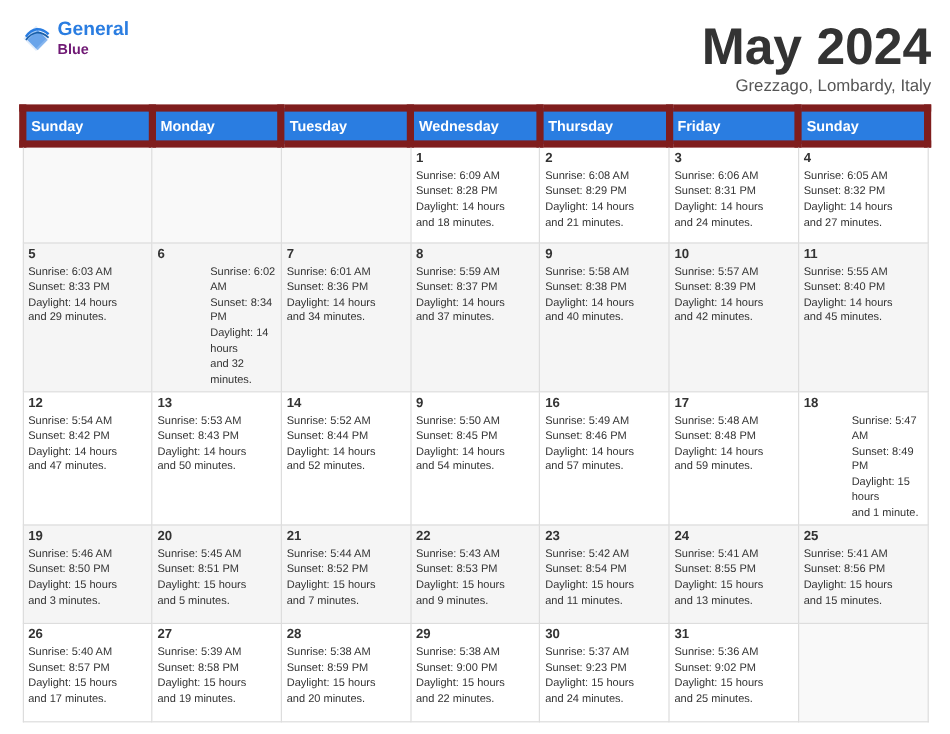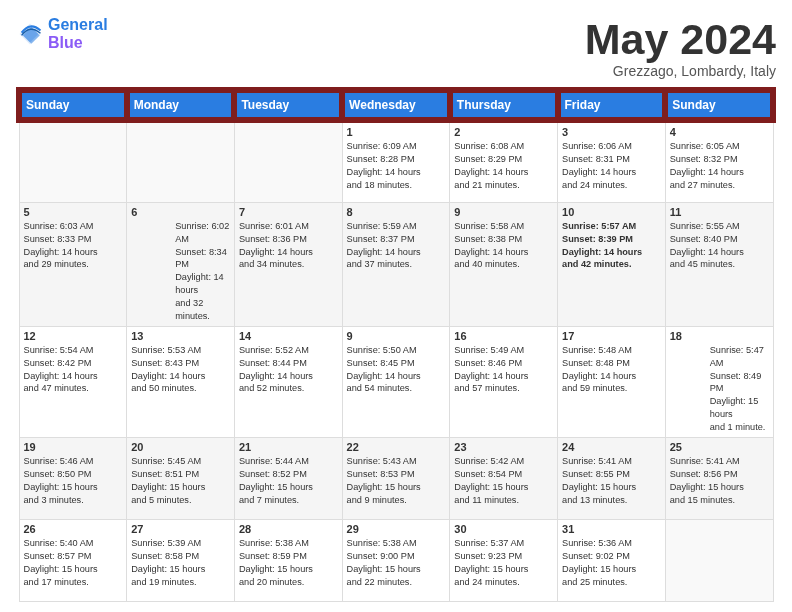--- a/index.html
+++ b/index.html
@@ -96,21 +96,21 @@
     <div class="logo">
       <svg class="logo-icon" viewBox="0 0 40 40">
         <polygon points="20,5 35,20 20,35 5,20" fill="#2a7de1" opacity="0.15"></polygon>
         <polygon points="20,8 32,20 20,32 8,20" fill="#2a7de1" opacity="0.3"></polygon>
         <polygon points="22,10 34,22 22,34 10,22" fill="#2a7de1" opacity="0.5"></polygon>
         <path d="M8,18 Q20,2 35,15" stroke="#2a7de1" stroke-width="3" fill="none"></path>
         <path d="M8,22 Q20,6 35,19" stroke="#1a5fa8" stroke-width="2" fill="none"></path>
       </svg>
       <div>
         <div style="font-size:16px;font-weight:bold;color:#2a7de1;">General</div>
-        <div style="font-size:16px;font-weight:bold;color:#8b5cf6;">Blue</div>
+        <div style="font-size:12px;font-weight:bold;color:#701a75;">Blue</div>
       </div>
     </div>
     <div class="title-block">
       <div class="month-title">May 2024</div>
       <div class="location">Grezzago, Lombardy, Italy</div>
     </div>
   </div>
 
   <table class="calendar">
     <thead>
@@ -189,21 +189,21 @@
           </td>
           <td>
             <div class="day-number">9</div>
             <div class="day-info" style="white-space: pre-line;">Sunrise: 5:58 AM
 Sunset: 8:38 PM
 Daylight: 14 hours
 and 40 minutes.</div>
           </td>
           <td>
             <div class="day-number">10</div>
-            <div class="day-info" style="white-space: pre-line; font-weight: bold;">Sunrise: 5:57 AM
+            <div class="day-info" style="white-space: pre-line;">Sunrise: 5:57 AM
 Sunset: 8:39 PM
 Daylight: 14 hours
 and 42 minutes.</div>
           </td>
           <td>
             <div class="day-number">11</div>
             <div class="day-info" style="white-space: pre-line;">Sunrise: 5:55 AM
 Sunset: 8:40 PM
 Daylight: 14 hours
 and 45 minutes.</div>

